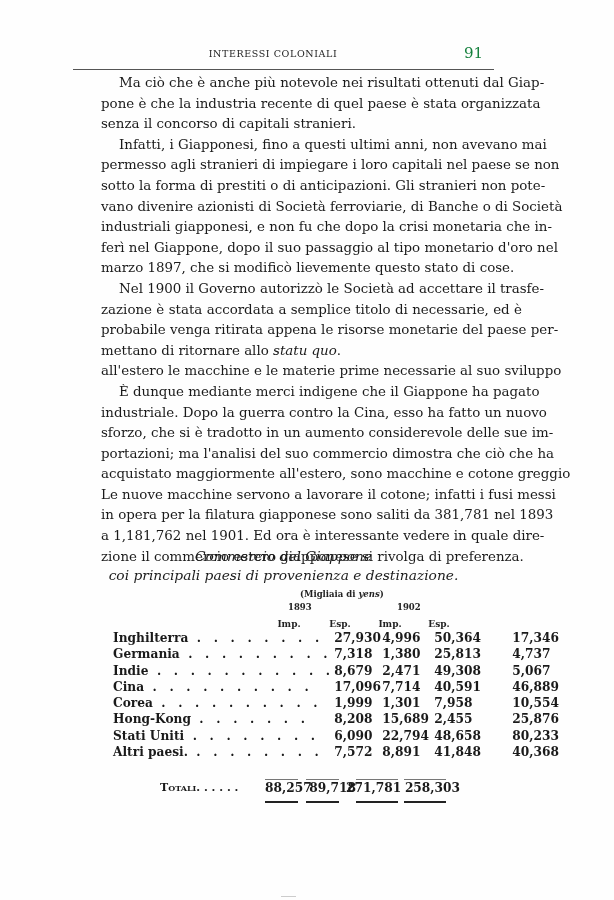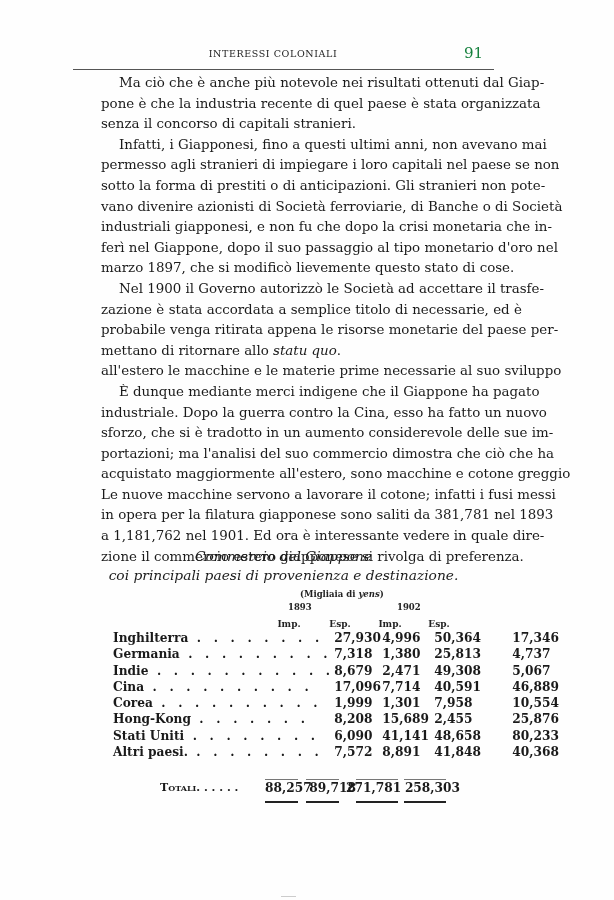--- a/index.html
+++ b/index.html
@@ -141,21 +141,21 @@
         <tr>
           <td class="country"><span>Hong-Kong</span><span class="dots"> . . . . . . .</span></td>
           <td class="num c1">8,208</td>
           <td class="num c2">15,689</td>
           <td class="num c3">2,455</td>
           <td class="num c4">25,876</td>
         </tr>
         <tr>
           <td class="country"><span>Stati Uniti</span><span class="dots"> . . . . . . . .</span></td>
           <td class="num c1">6,090</td>
-          <td class="num c2">41,141</td>
+          <td class="num c2">22,794</td>
           <td class="num c3">48,658</td>
           <td class="num c4">80,233</td>
         </tr>
         <tr>
           <td class="country"><span>Altri paesi.</span><span class="dots"> . . . . . . . .</span></td>
           <td class="num c1">7,572</td>
           <td class="num c2">8,891</td>
           <td class="num c3">41,848</td>
           <td class="num c4">40,368</td>
         </tr>

